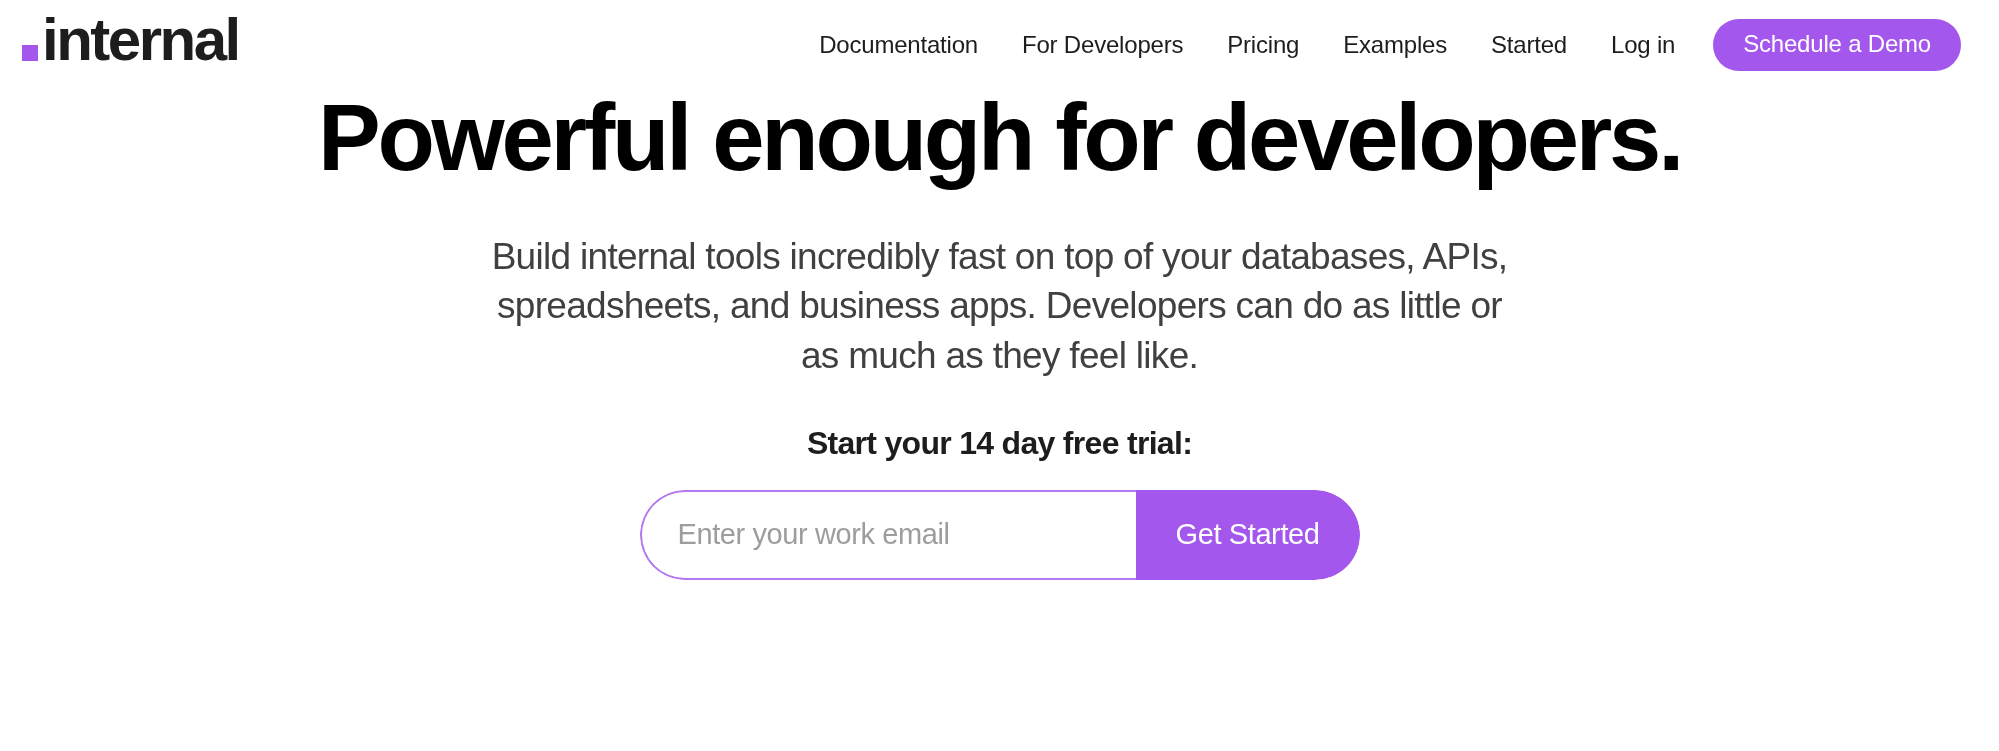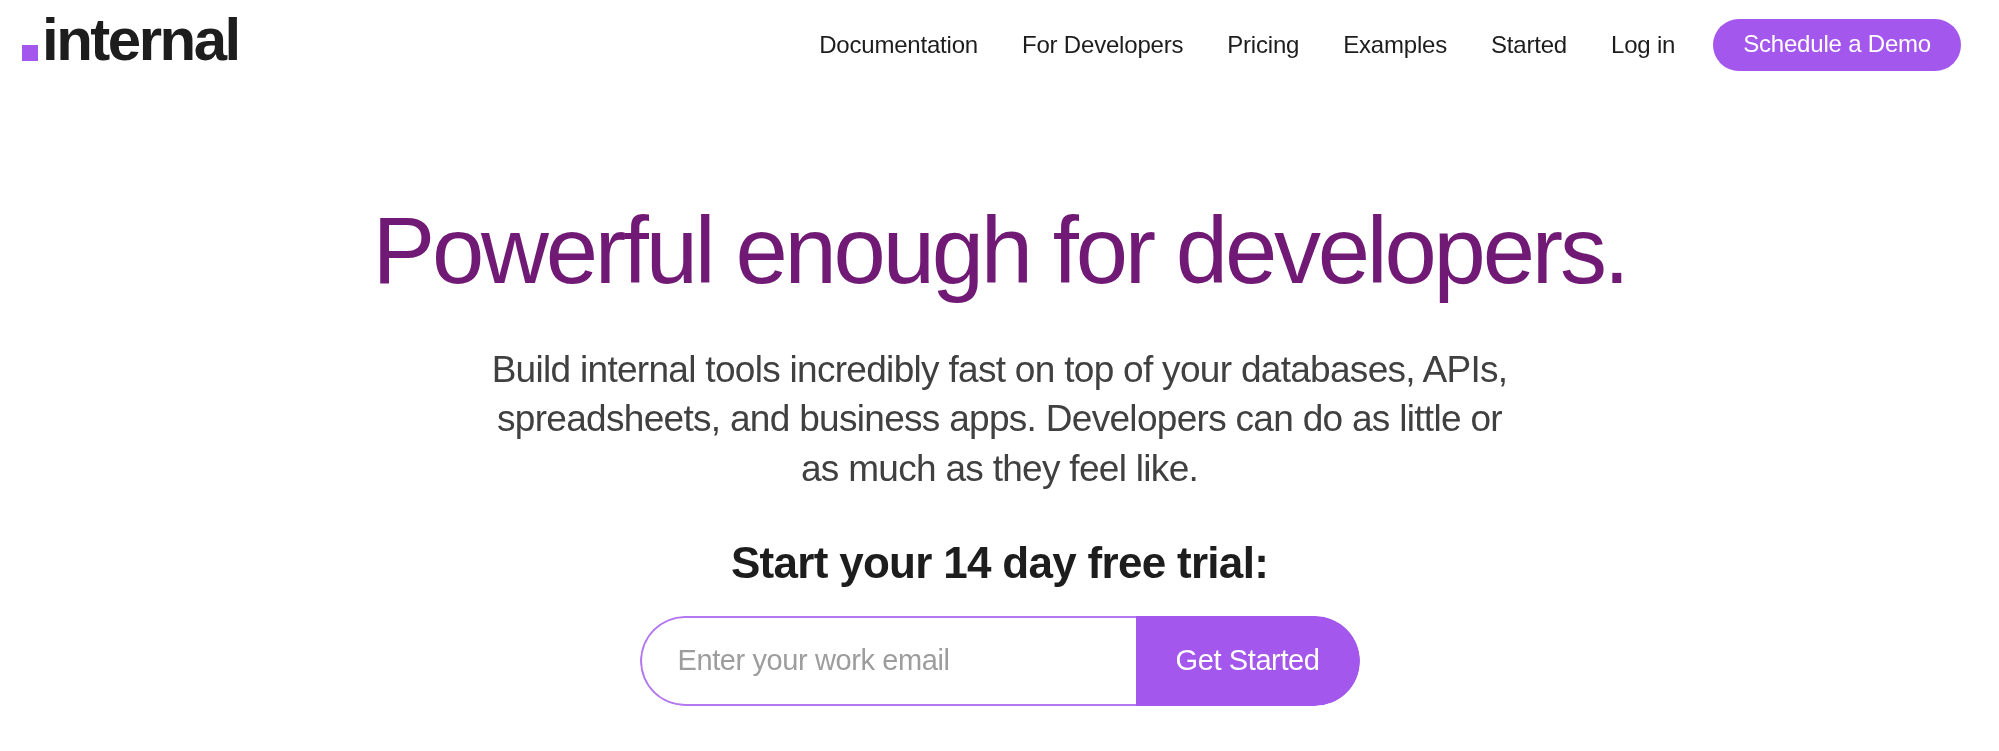--- a/index.html
+++ b/index.html
@@ -98,43 +98,42 @@
     position: absolute;
     top: 90px; left: 0;
     width: 1999px;
     display: flex;
     flex-direction: column;
     align-items: center;
     text-align: center;
   }
 
   .headline {
-    margin-top: 113px;
     font-size: 94px;
-    font-weight: 400;
+    font-weight: 700;
     line-height: 1.03;
     letter-spacing: -3.2px;
-    color: #701a75;
+    color: #000000;
     max-width: 1400px;
   }
   .headline .line { display: block; }
 
   .subhead {
     margin-top: 45px;
     font-size: 37px;
     font-weight: 400;
     line-height: 1.34;
     letter-spacing: -0.7px;
     color: #404040;
     max-width: 1030px;
   }
 
   .trial-label {
     margin-top: 44px;
-    font-size: 44px;
+    font-size: 32px;
     font-weight: 700;
     letter-spacing: -0.7px;
     color: #1d1d1d;
   }
 
   
   .signup-form {
     margin-top: 28px;
     display: flex;
     align-items: stretch;

